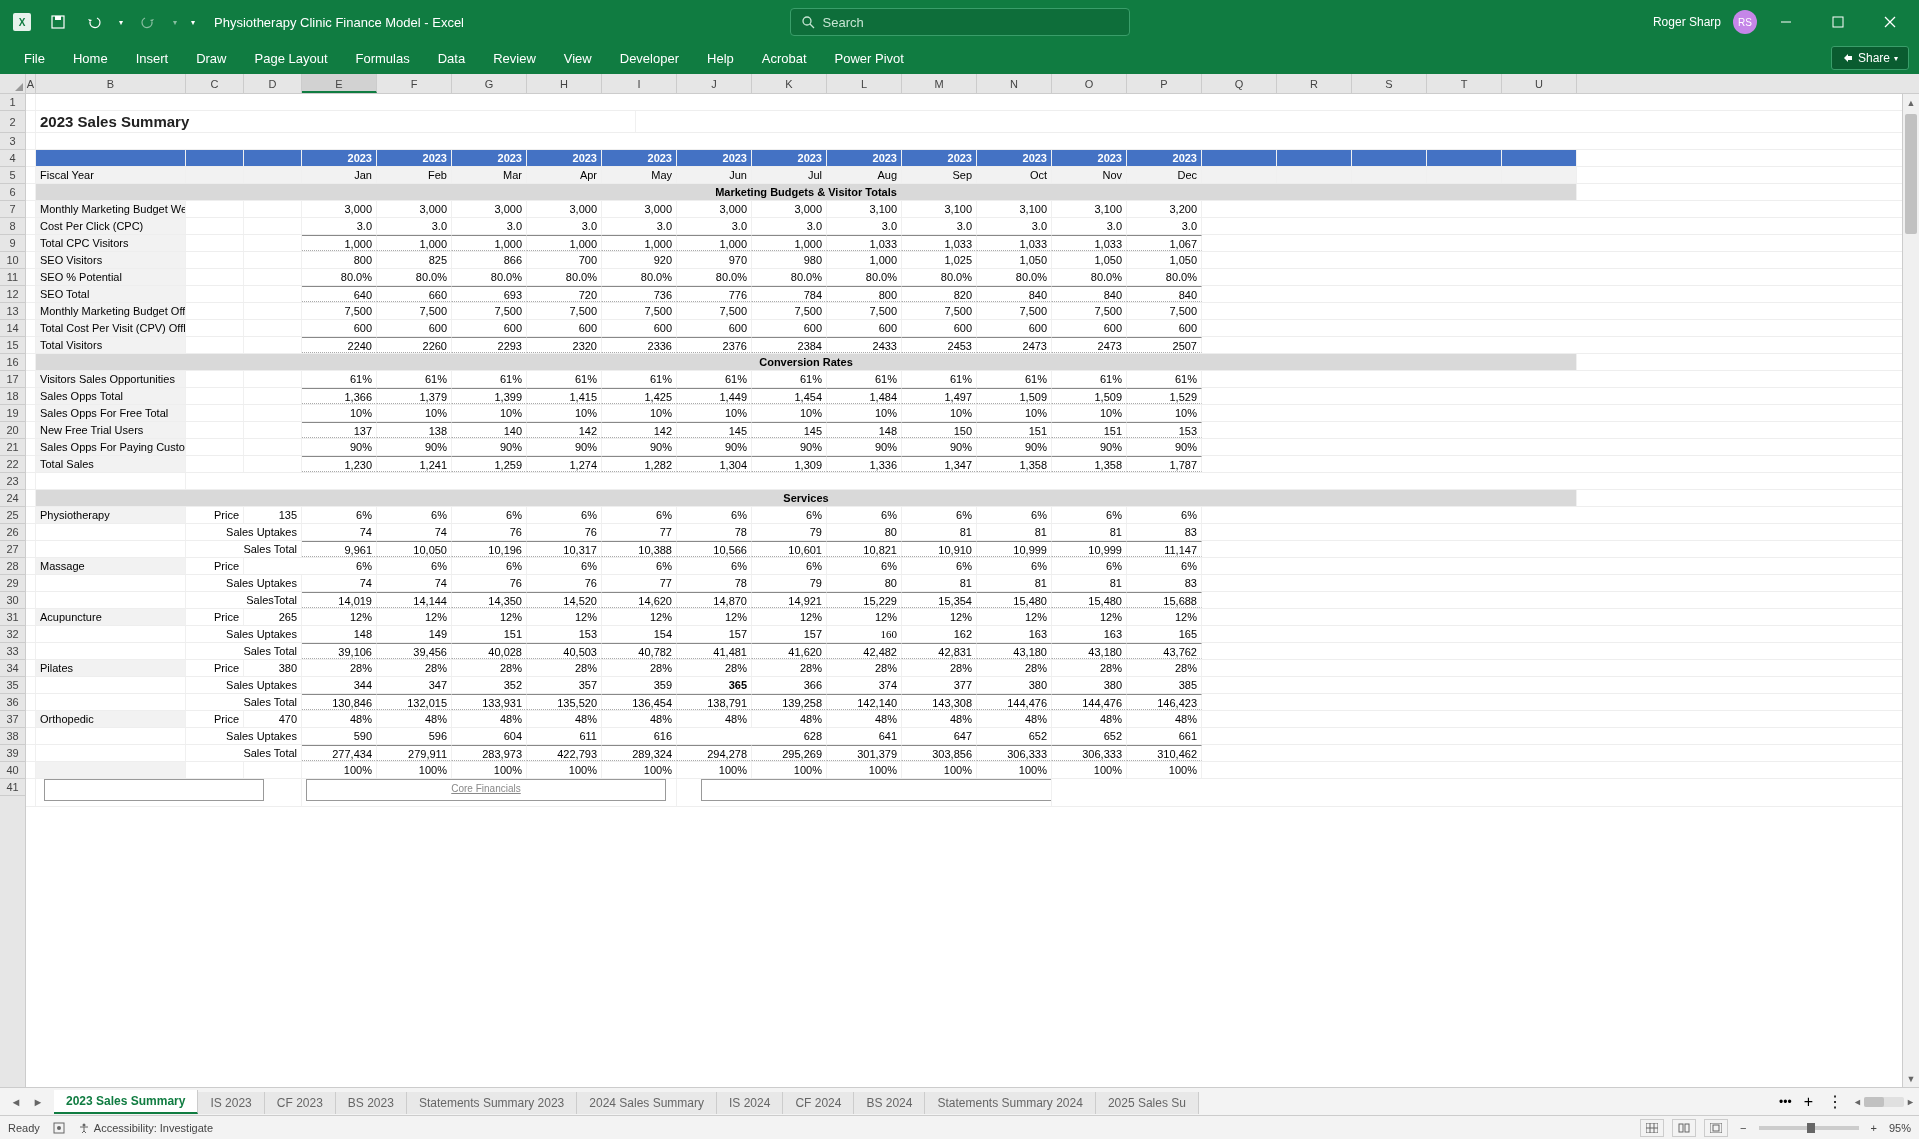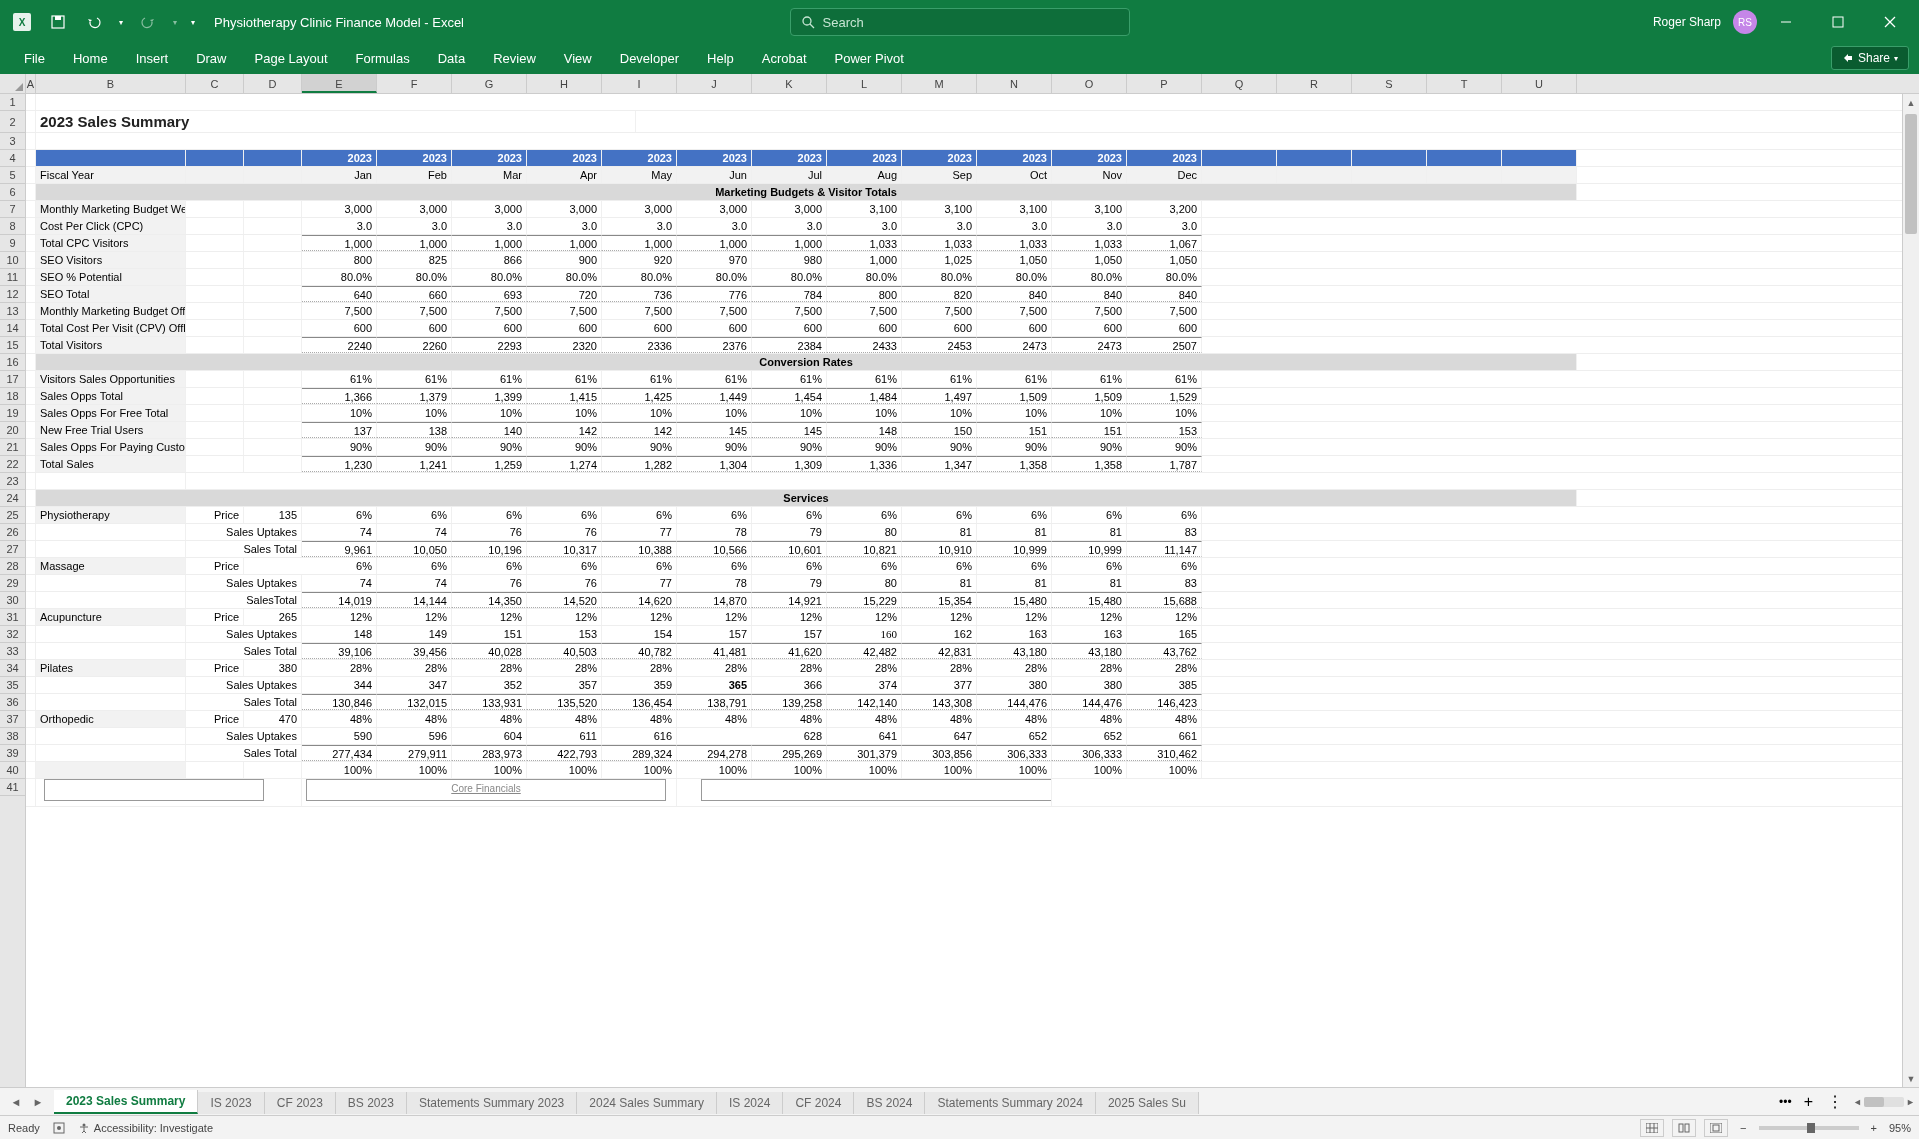--- a/index.html
+++ b/index.html
@@ -361,21 +361,21 @@
         <div class="cell num subtotal-border" style="width: 75px;">1,067</div>
       </div>
       <div class="row">
         <div class="cell" style="width: 10px;"></div>
         <div class="cell light-gray-bg" style="width: 150px;">SEO Visitors</div>
         <div class="cell" style="width: 58px;"></div>
         <div class="cell" style="width: 58px;"></div>
         <div class="cell num" style="width: 75px;">800</div>
         <div class="cell num" style="width: 75px;">825</div>
         <div class="cell num" style="width: 75px;">866</div>
-        <div class="cell num" style="width: 75px;">900</div>
+        <div class="cell num" style="width: 75px;">700</div>
         <div class="cell num" style="width: 75px;">920</div>
         <div class="cell num" style="width: 75px;">970</div>
         <div class="cell num" style="width: 75px;">980</div>
         <div class="cell num" style="width: 75px;">1,000</div>
         <div class="cell num" style="width: 75px;">1,025</div>
         <div class="cell num" style="width: 75px;">1,050</div>
         <div class="cell num" style="width: 75px;">1,050</div>
         <div class="cell num" style="width: 75px;">1,050</div>
       </div>
       <div class="row">

